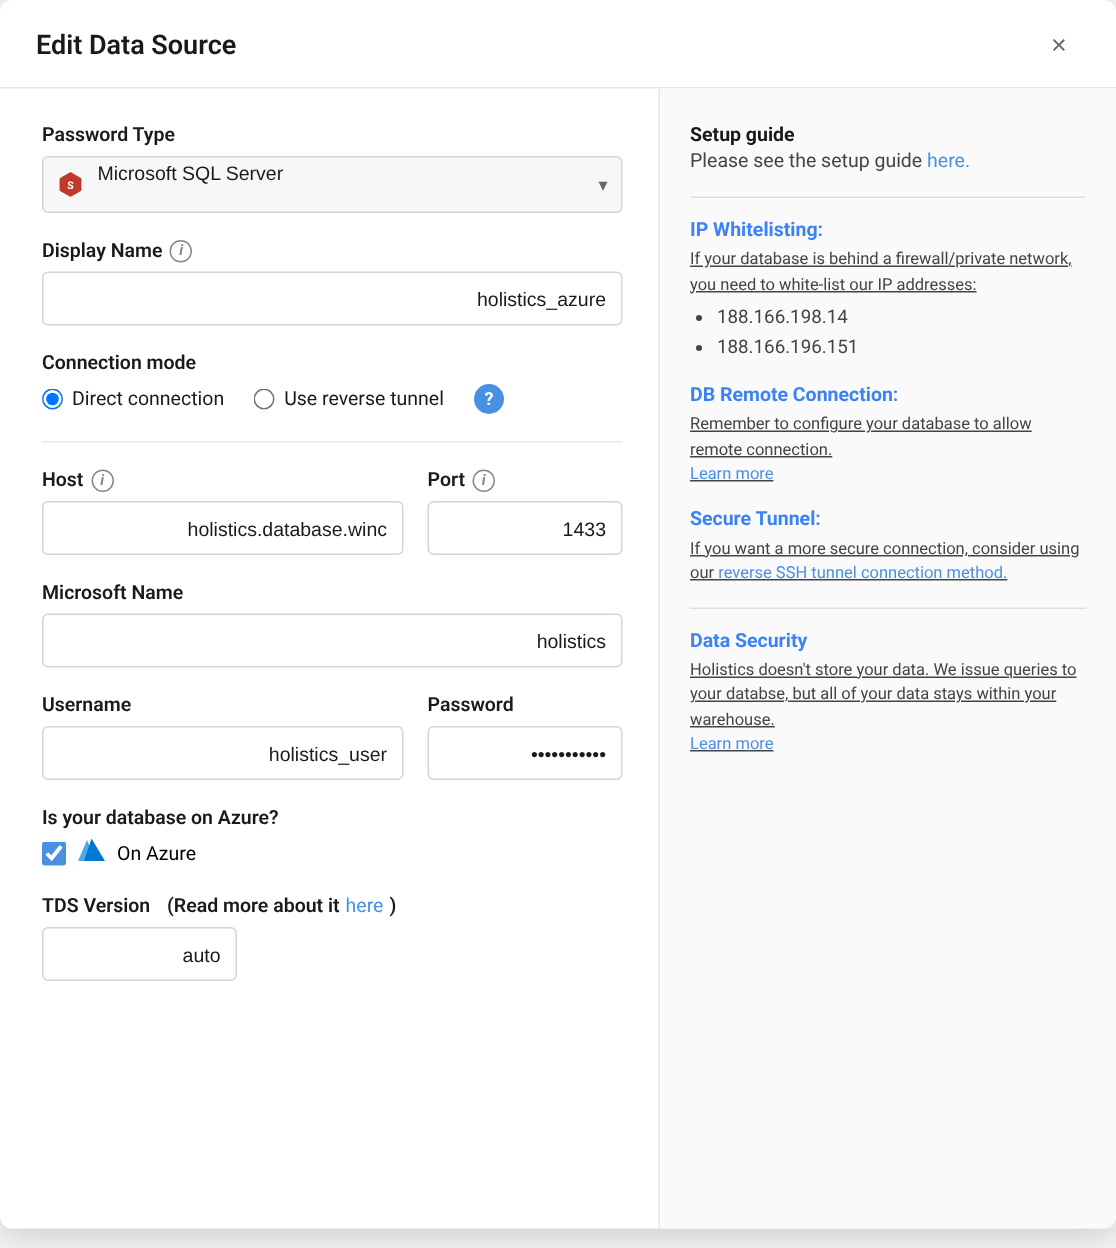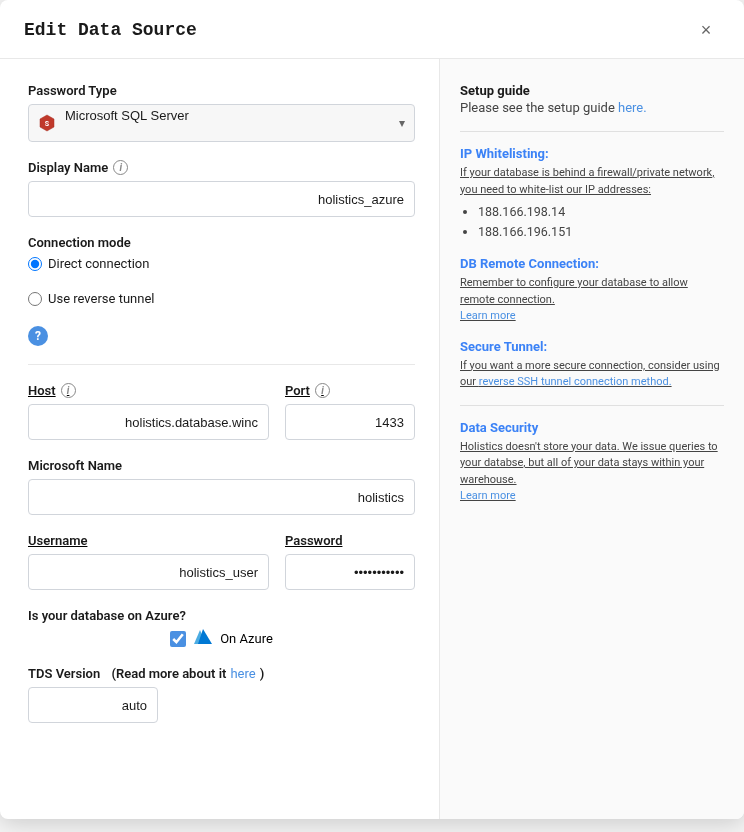--- a/index.html
+++ b/index.html
@@ -23,21 +23,20 @@
       display: flex;
       align-items: center;
       justify-content: space-between;
       padding: 16px 24px 14px 24px;
       border-bottom: 1px solid #e8e8e8;
     }
     .modal-title {
       font-size: 18px;
       font-weight: 600;
       color: #1a1a1a;
-      font-family: Liberation Mono, monospace;
     }
     .close-btn {
       background: none;
       border: none;
       cursor: pointer;
       font-size: 18px;
       color: #666;
       width: 28px;
       height: 28px;
       display: flex;
@@ -126,23 +125,23 @@
       position: absolute;
       right: 10px;
       top: 50%;
       transform: translateY(-50%);
       color: #666;
       pointer-events: none;
       font-size: 12px;
     }
     .connection-mode {
       display: flex;
+      align-items: center;
       gap: 20px;
       margin-top: 6px;
-      flex-direction: column;
     }
     .radio-option {
       display: flex;
       align-items: center;
       gap: 6px;
       cursor: pointer;
       font-size: 13px;
       color: #1a1a1a;
     }
     .radio-option input[type="radio"] {
@@ -164,34 +163,32 @@
       cursor: pointer;
     }
     .divider {
       border: none;
       border-top: 1px solid #e8e8e8;
       margin: 18px 0;
     }
     .row-fields {
       display: flex;
       gap: 16px;
-      text-decoration: underline;
     }
     .row-fields .form-group {
       flex: 1;
     }
     .row-fields .form-group:last-child {
       flex: 0 0 130px;
     }
     .checkbox-row {
       display: flex;
       align-items: center;
       gap: 8px;
       margin-bottom: 6px;
-      justify-content: center;
     }
     .checkbox-row input[type="checkbox"] {
       width: 16px;
       height: 16px;
       cursor: pointer;
       accent-color: #4a90e2;
     }
     .tds-label {
       display: flex;
       align-items: center;

